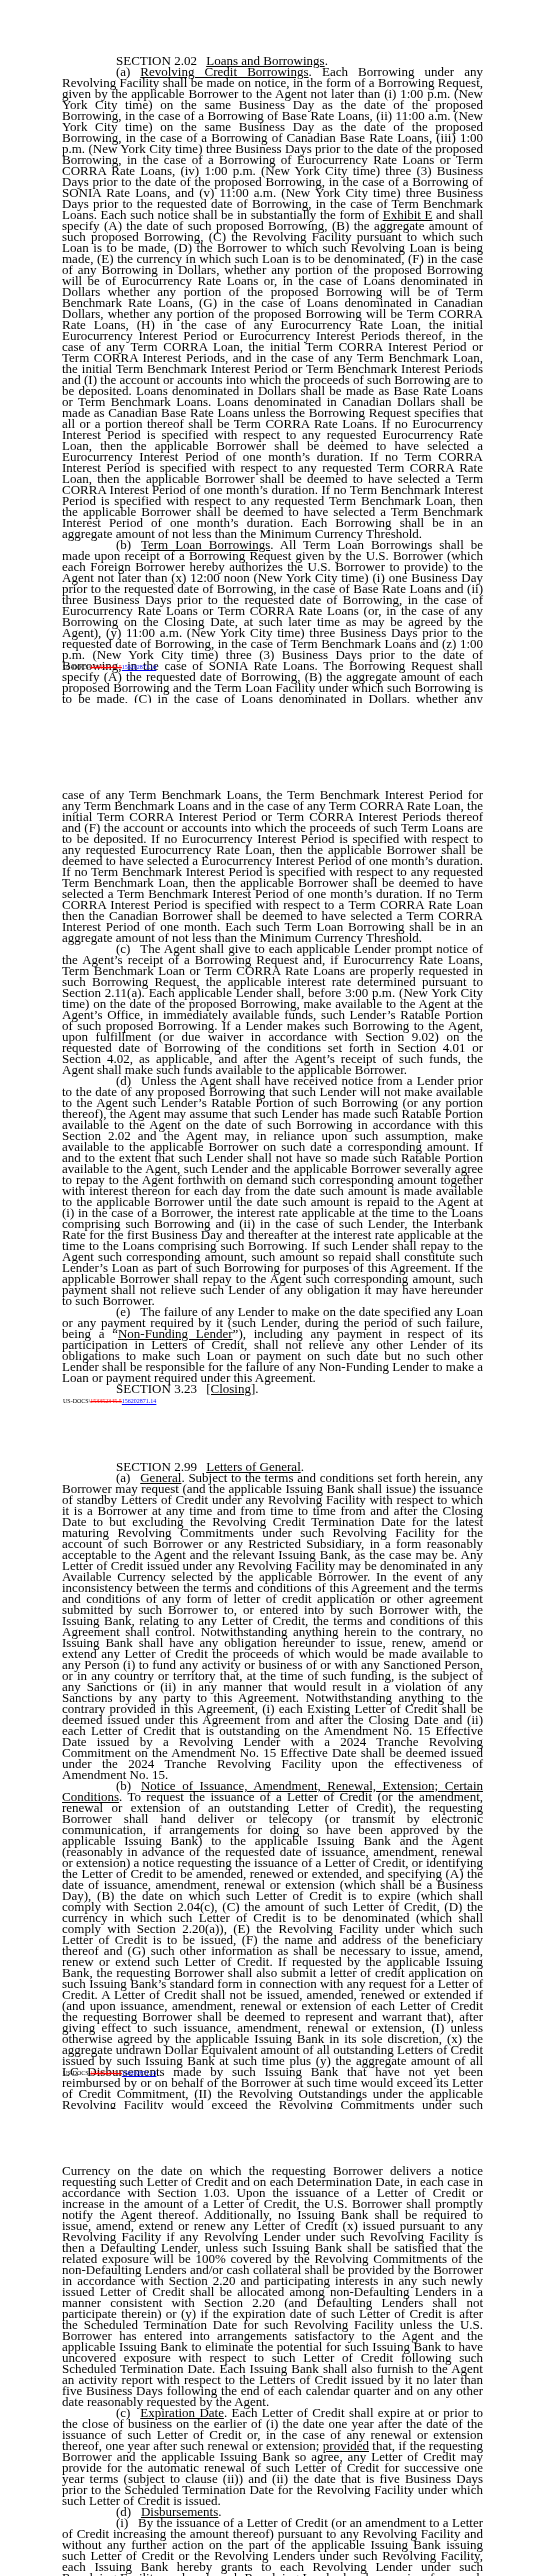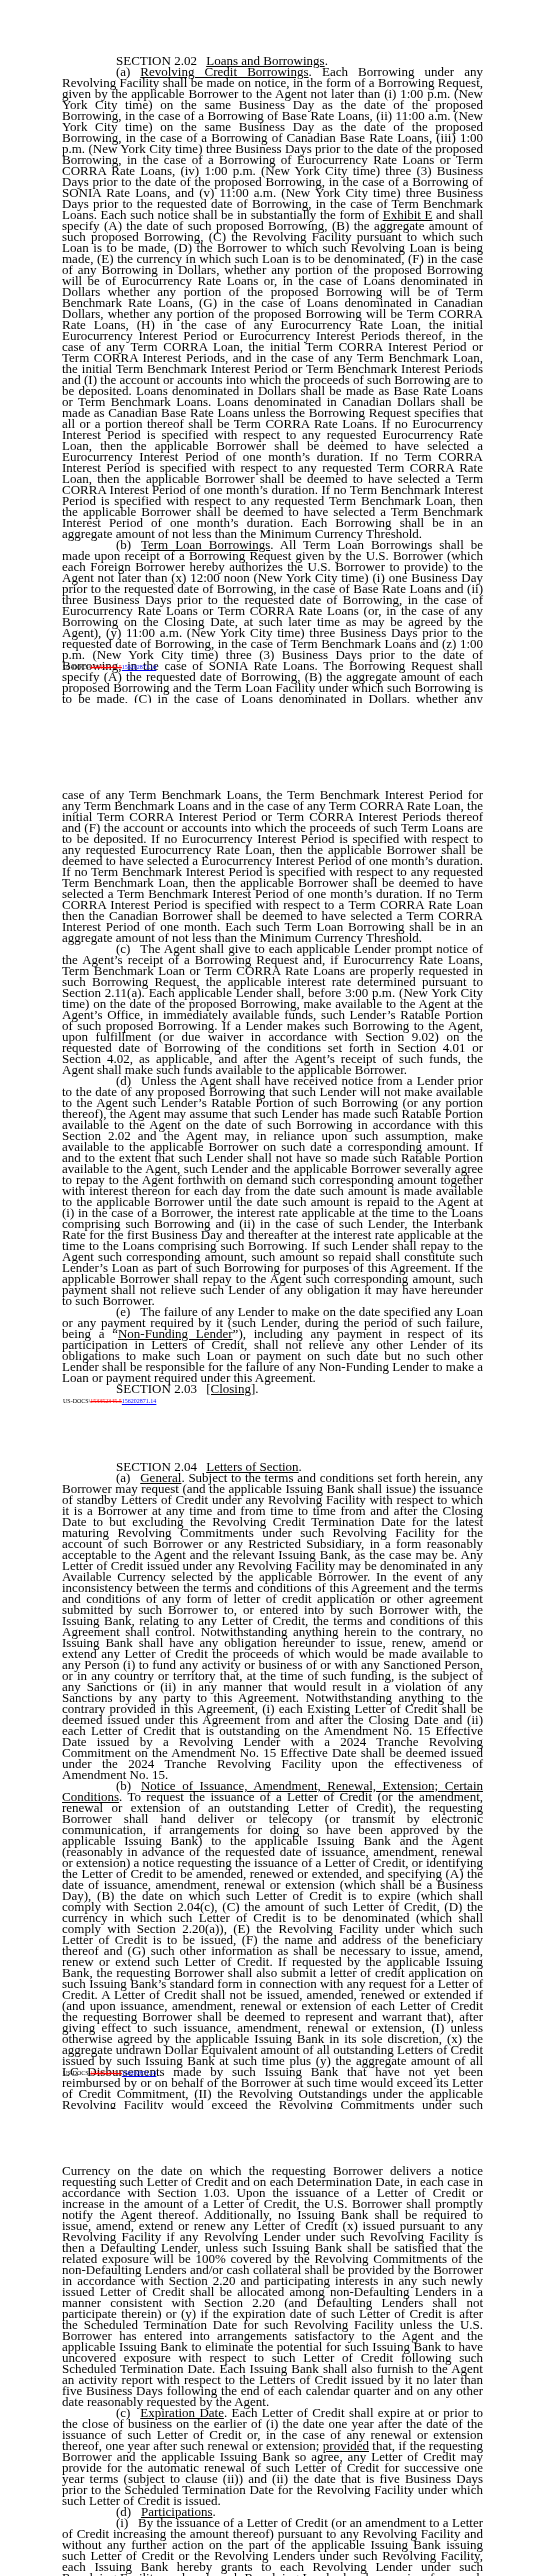--- a/index.html
+++ b/index.html
@@ -32,38 +32,38 @@
     </div>
     <div class="footer"><span>US-DOCS\</span><span class="f-old">153352345.5</span><span class="f-new">156202871.14</span></div>
   </div>
 
   <div class="page" style="top:734px">
     <div class="content">
       <p class="block cont"><span>case of any Term Benchmark Loans, the Term Benchmark Interest Period for any Term Benchmark Loans and in the case of any Term CORRA Rate Loan, the initial Term CORRA Interest Period or Term CORRA Interest Periods thereof and (F) the account or accounts into which the proceeds of such Term Loans are to be deposited.  If no Eurocurrency Interest Period is specified with respect to any requested Eurocurrency Rate Loan, then the applicable Borrower shall be deemed to have selected a Eurocurrency Interest Period of one month’s duration.  If no Term Benchmark Interest Period is specified with respect to any requested Term Benchmark Loan, then the applicable Borrower shall be deemed to have selected a Term Benchmark Interest Period of one month’s duration.  If no Term CORRA Interest Period is specified with respect to a Term CORRA Rate Loan then the Canadian Borrower shall be deemed to have selected a Term CORRA Interest Period of one month.  Each such Term Loan Borrowing shall be in an aggregate amount of not less than the Minimum Currency Threshold.</span></p>
       <p class="block indent"><span class="lbl">(c)</span><span>The Agent shall give to each applicable Lender prompt notice of the Agent’s receipt of a Borrowing Request and, if Eurocurrency Rate Loans, Term Benchmark Loan or Term CORRA Rate Loans are properly requested in such Borrowing Request, the applicable interest rate determined pursuant to Section 2.11(a).  Each applicable Lender shall, before 3:00 p.m. (New York City time) on the date of the proposed Borrowing, make available to the Agent at the Agent’s Office, in immediately available funds, such Lender’s Ratable Portion of such proposed Borrowing.  If a Lender makes such Borrowing to the Agent, upon fulfillment (or due waiver in accordance with Section 9.02) on the requested date of Borrowing of the conditions set forth in Section 4.01 or Section 4.02, as applicable, and after the Agent’s receipt of such funds, the Agent shall make such funds available to the applicable Borrower.</span></p>
       <p class="block indent"><span class="lbl">(d)</span><span>Unless the Agent shall have received notice from a Lender prior to the date of any proposed Borrowing that such Lender will not make available to the Agent such Lender’s Ratable Portion of such Borrowing (or any portion thereof), the Agent may assume that such Lender has made such Ratable Portion available to the Agent on the date of such Borrowing in accordance with this Section 2.02 and the Agent may, in reliance upon such assumption, make available to the applicable Borrower on such date a corresponding amount.  If and to the extent that such Lender shall not have so made such Ratable Portion available to the Agent, such Lender and the applicable Borrower severally agree to repay to the Agent forthwith on demand such corresponding amount together with interest thereon for each day from the date such amount is made available to the applicable Borrower until the date such amount is repaid to the Agent at (i) in the case of a Borrower, the interest rate applicable at the time to the Loans comprising such Borrowing and (ii) in the case of such Lender, the Interbank Rate for the first Business Day and thereafter at the interest rate applicable at the time to the Loans comprising such Borrowing.  If such Lender shall repay to the Agent such corresponding amount, such amount so repaid shall constitute such Lender’s Loan as part of such Borrowing for purposes of this Agreement.  If the applicable Borrower shall repay to the Agent such corresponding amount, such payment shall not relieve such Lender of any obligation it may have hereunder to such Borrower.</span></p>
       <p class="block indent"><span class="lbl">(e)</span><span>The failure of any Lender to make on the date specified any Loan or any payment required by it (such Lender, during the period of such failure, being a “</span><span class="u">Non-Funding Lender</span><span>”), including any payment in respect of its participation in Letters of Credit, shall not relieve any other Lender of its obligations to make such Loan or payment on such date but no such other Lender shall be responsible for the failure of any Non-Funding Lender to make a Loan or payment required under this Agreement.</span></p>
-      <p class="block indent"><span class="hnum">SECTION 2.03</span><span class="u">[Closing]</span><span>.</span></p>
+      <p class="block indent"><span class="hnum">SECTION 3.23</span><span class="u">[Closing]</span><span>.</span></p>
     </div>
     <div class="footer"><span>US-DOCS\</span><span class="f-old">153352345.5</span><span class="f-new">156202871.14</span></div>
   </div>
 
   <div class="page" style="top:1406px">
     <div class="content">
-      <p class="block indent"><span class="hnum">SECTION 2.04</span><span class="u">Letters of Section</span><span>.</span></p>
+      <p class="block indent"><span class="hnum">SECTION 2.99</span><span class="u">Letters of General</span><span>.</span></p>
       <p class="block indent"><span class="lbl">(a)</span><span class="u">General</span><span>.  </span><span>Subject to the terms and conditions set forth herein, any Borrower may request (and the applicable Issuing Bank shall issue) the issuance of standby Letters of Credit under any Revolving Facility with respect to which it is a Borrower at any time and from time to time from and after the Closing Date to but excluding the Revolving Credit Termination Date for the latest maturing Revolving Commitments under such Revolving Facility for the account of such Borrower or any Restricted Subsidiary, in a form reasonably acceptable to the Agent and the relevant Issuing Bank, as the case may be.  Any Letter of Credit issued under any Revolving Facility may be denominated in any Available Currency selected by the applicable Borrower.  In the event of any inconsistency between the terms and conditions of this Agreement and the terms and conditions of any form of letter of credit application or other agreement submitted by such Borrower to, or entered into by such Borrower with, the Issuing Bank, relating to any Letter of Credit, the terms and conditions of this Agreement shall control.  Notwithstanding anything herein to the contrary, no Issuing Bank shall have any obligation hereunder to issue, renew, amend or extend any Letter of Credit the proceeds of which would be made available to any Person (i) to fund any activity or business of or with any Sanctioned Person, or in any country or territory that, at the time of such funding, is the subject of any Sanctions or (ii) in any manner that would result in a violation of any Sanctions by any party to this Agreement.  Notwithstanding anything to the contrary provided in this Agreement, (i) each Existing Letter of Credit shall be deemed issued under this Agreement from and after the Closing Date and (ii) each Letter of Credit that is outstanding on the Amendment No. 15 Effective Date issued by a Revolving Lender with a 2024 Tranche Revolving Commitment on the Amendment No. 15 Effective Date shall be deemed issued under the 2024 Tranche Revolving Facility upon the effectiveness of Amendment No. 15.</span></p>
       <p class="block indent"><span class="lbl">(b)</span><span class="u">Notice of Issuance, Amendment, Renewal, Extension; Certain Conditions</span><span>.  </span><span>To request the issuance of a Letter of Credit (or the amendment, renewal or extension of an outstanding Letter of Credit), the requesting Borrower shall hand deliver or telecopy (or transmit by electronic communication, if arrangements for doing so have been approved by the applicable Issuing Bank) to the applicable Issuing Bank and the Agent (reasonably in advance of the requested date of issuance, amendment, renewal or extension) a notice requesting the issuance of a Letter of Credit, or identifying the Letter of Credit to be amended, renewed or extended, and specifying (A) the date of issuance, amendment, renewal or extension (which shall be a Business Day), (B) the date on which such Letter of Credit is to expire (which shall comply with Section 2.04(c), (C) the amount of such Letter of Credit, (D) the currency in which such Letter of Credit is to be denominated (which shall comply with Section 2.20(a)), (E) the Revolving Facility under which such Letter of Credit is to be issued, (F) the name and address of the beneficiary thereof and (G) such other information as shall be necessary to issue, amend, renew or extend such Letter of Credit.  If requested by the applicable Issuing Bank, the requesting Borrower shall also submit a letter of credit application on such Issuing Bank’s standard form in connection with any request for a Letter of Credit.  A Letter of Credit shall not be issued, amended, renewed or extended if (and upon issuance, amendment, renewal or extension of each Letter of Credit the requesting Borrower shall be deemed to represent and warrant that), after giving effect to such issuance, amendment, renewal or extension, (I) unless otherwise agreed by the applicable Issuing Bank in its sole discretion, (x) the aggregate undrawn Dollar Equivalent amount of all outstanding Letters of Credit issued by such Issuing Bank at such time plus (y) the aggregate amount of all LC Disbursements made by such Issuing Bank that have not yet been reimbursed by or on behalf of the Borrower at such time would exceed its Letter of Credit Commitment, (II) the Revolving Outstandings under the applicable Revolving Facility would exceed the Revolving Commitments under such Revolving Facility, (III) the Revolving Available Credit under the applicable Revolving Facility would be less than zero or (IV) the Revolving LC Exposure under all Revolving Facilities would exceed $500.0 million; it being understood that, for purposes of determining compliance with the foregoing clauses (I) through (IV), the Agent shall calculate the Dollar Equivalent with respect to any Letter of Credit requested to be denominated in any Alternative</span></p>
     </div>
     <div class="footer"><span>US-DOCS\</span><span class="f-old">153352345.5</span><span class="f-new">156202871.14</span></div>
   </div>
 
   <div class="page" style="top:2110px">
     <div class="content">
       <p class="block cont"><span>Currency on the date on which the requesting Borrower delivers a notice requesting such Letter of Credit and on each Determination Date, in each case in accordance with Section 1.03.  Upon the issuance of a Letter of Credit or increase in the amount of a Letter of Credit, the U.S. Borrower shall promptly notify the Agent thereof.  Additionally, no Issuing Bank shall be required to issue, amend, extend or renew any Letter of Credit (x) issued pursuant to any Revolving Facility if any Revolving Lender under such Revolving Facility is then a Defaulting Lender, unless such Issuing Bank shall be satisfied that the related exposure will be 100% covered by the Revolving Commitments of the non-Defaulting Lenders and/or cash collateral shall be provided by the Borrower in accordance with Section 2.20 and participating interests in any such newly issued Letter of Credit shall be allocated among non-Defaulting Lenders in a manner consistent with Section 2.20 (and Defaulting Lenders shall not participate therein) or (y) if the expiration date of such Letter of Credit is after the Scheduled Termination Date for such Revolving Facility unless the U.S. Borrower has entered into arrangements satisfactory to the Agent and the applicable Issuing Bank to eliminate the potential for such Issuing Bank to have uncovered exposure with respect to such Letter of Credit following such Scheduled Termination Date.  Each Issuing Bank shall also furnish to the Agent an activity report with respect to the Letters of Credit issued by it no later than five Business Days following the end of each calendar quarter and on any other date reasonably requested by the Agent.</span></p>
       <p class="block indent"><span class="lbl">(c)</span><span class="u">Expiration Date</span><span>.  </span><span>Each Letter of Credit shall expire at or prior to the close of business on the earlier of (i) the date one year after the date of the issuance of such Letter of Credit or, in the case of any renewal or extension thereof, one year after such renewal or extension; </span><span class="u">provided</span><span> that, if the requesting Borrower and the applicable Issuing Bank so agree, any Letter of Credit may provide for the automatic renewal of such Letter of Credit for successive one year terms (subject to clause (ii)) and (ii) the date that is five Business Days prior to the Scheduled Termination Date for the Revolving Facility under which such Letter of Credit is issued.</span></p>
-      <p class="block indent"><span class="lbl">(d)</span><span class="u">Participations</span><span>.</span></p>
+      <p class="block indent"><span class="lbl">(d)</span><span class="u">Disbursements</span><span>.</span></p>
       <p class="block indent"><span class="lbl">(i)</span><span>By the issuance of a Letter of Credit (or an amendment to a Letter of Credit increasing the amount thereof) pursuant to any Revolving Facility and without any further action on the part of the applicable Issuing Bank issuing such Letter of Credit or the Revolving Lenders under such Revolving Facility, each Issuing Bank hereby grants to each Revolving Lender under such Revolving Facility, and each such Revolving Lender hereby acquires from each Issuing Bank, a participation in each Letter of Credit equal to such Lender’s Ratable Portion of the aggregate amount available to be drawn under such Letter of Credit.  In consideration and in furtherance of the foregoing, each Revolving Lender hereby absolutely and unconditionally agrees to pay to the Agent, for the account of the applicable Issuing Bank, such Revolving Lender’s Ratable Portion of each Revolving LC Disbursement made by such Issuing Bank with respect to any Letter of Credit issued pursuant to any Revolving Facility under which such Lender holds a Revolving Commitment and not reimbursed by a Borrower on the date as provided in Section 2.04(e) or of any reimbursement payment required to be refunded to such Borrower.  Each Revolving Lender acknowledges and agrees that its obligation to acquire participations pursuant to this Section 2.04(d) in respect of Letters of Credit issued pursuant to the Revolving Facilities under which such Lender holds Revolving Commitments is absolute and unconditional and shall not be affected by any circumstance whatsoever, including any amendment, renewal or extension of any Letter of Credit or the occurrence and continuance of a Default or reduction or termination of the Revolving Commitments, and that each such payment shall be made without any offset, abatement, withholding or reduction whatsoever.</span></p>
     </div>
 
   </div>
 
 </div>
 
 
 </body></html>

